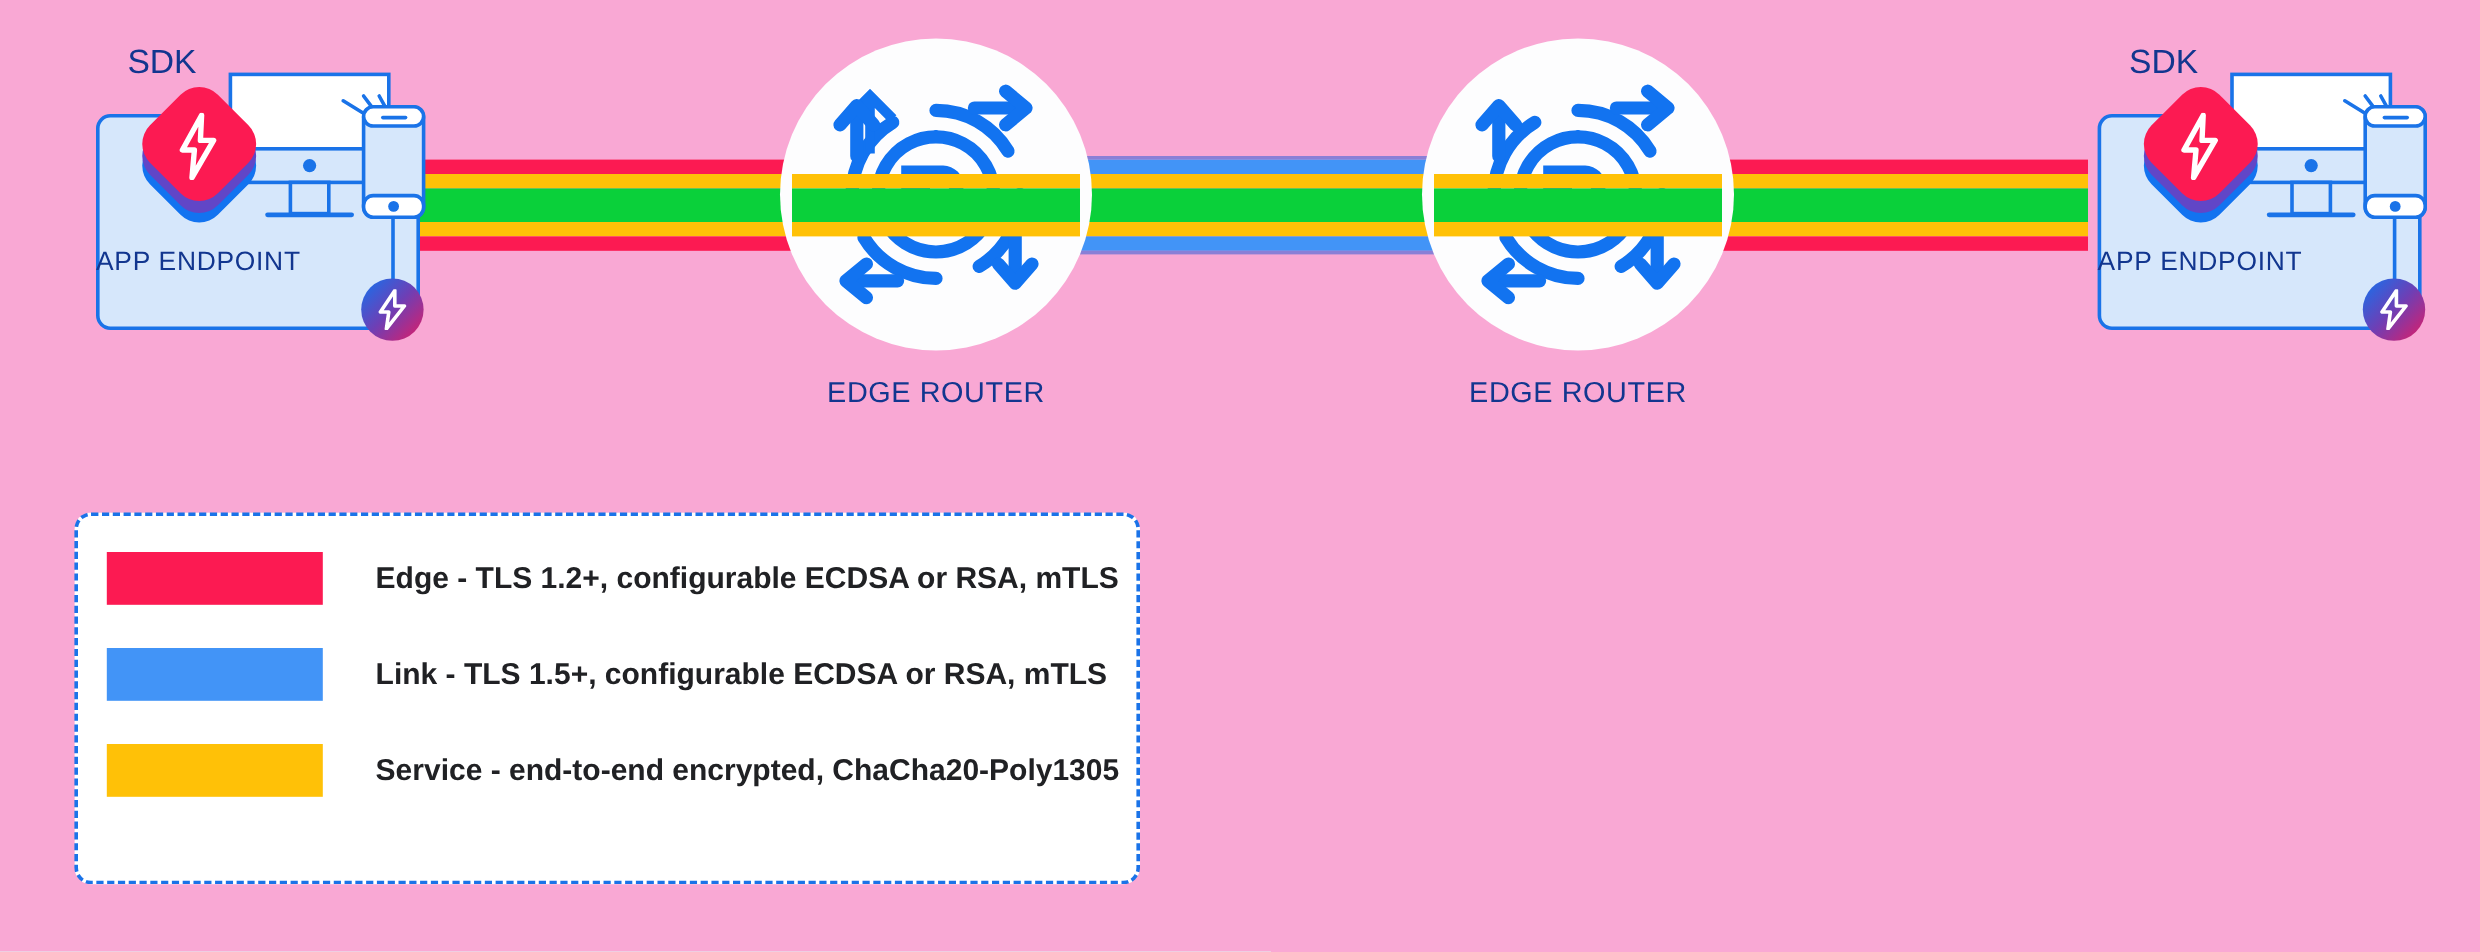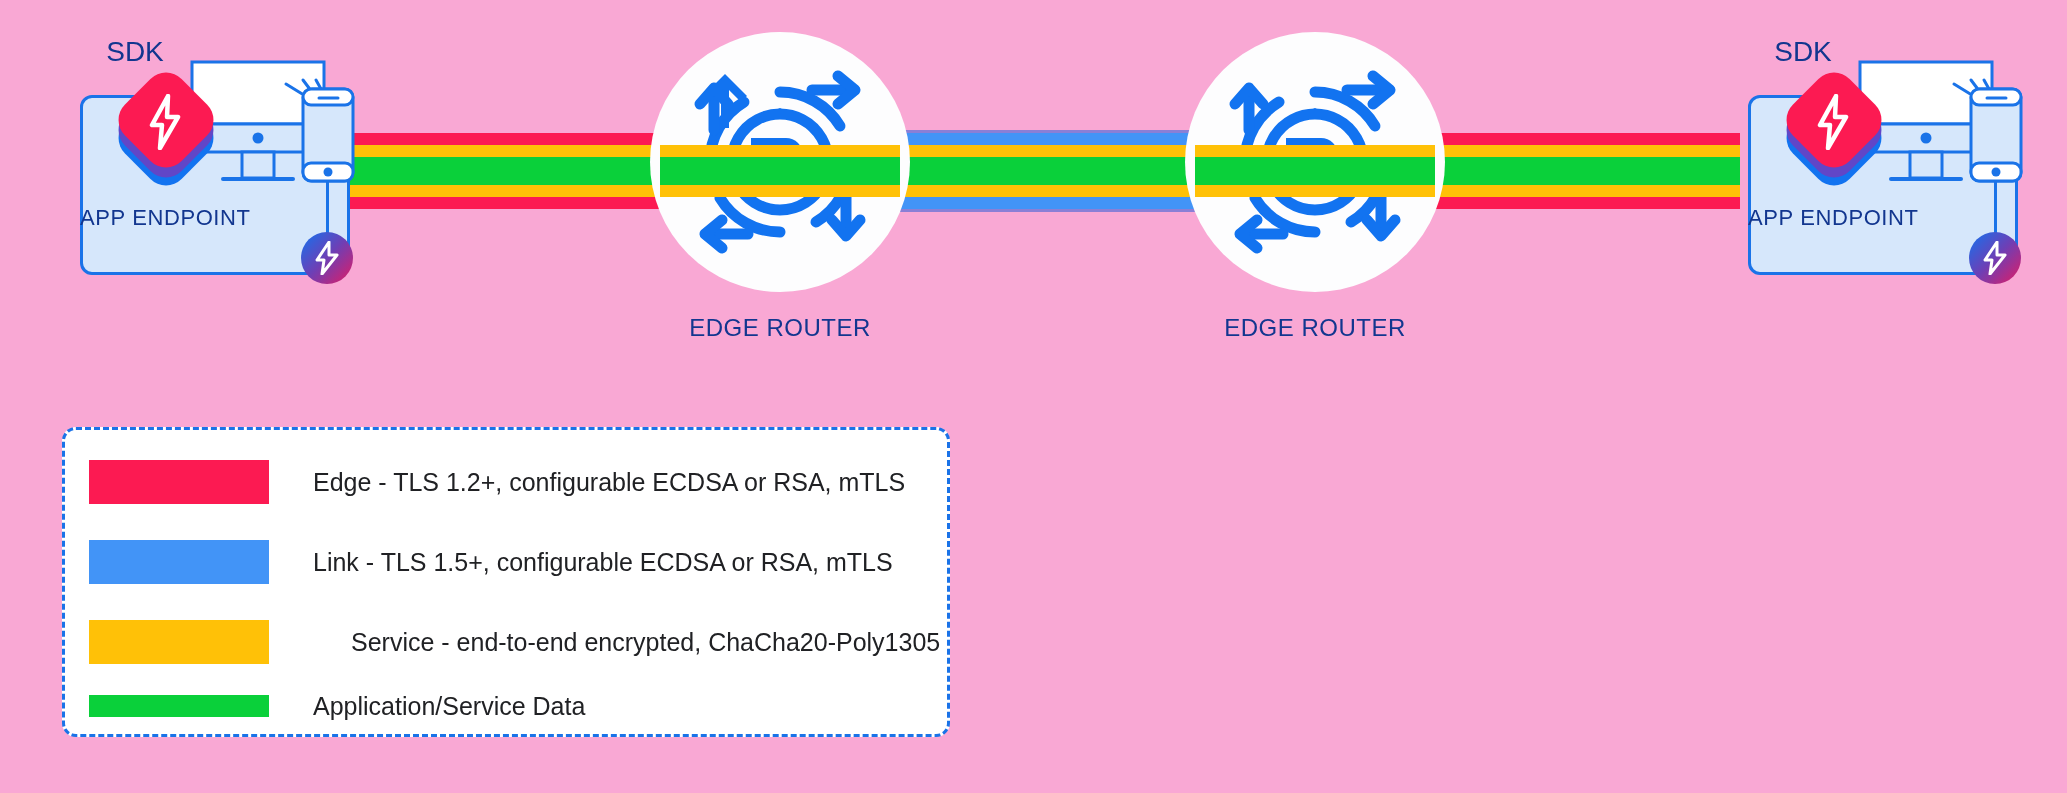--- a/index.html
+++ b/index.html
@@ -149,20 +149,21 @@
   .legend {
     position: absolute;
     left: 62px;
     top: 427px;
     width: 888px;
     height: 310px;
     background: #ffffff;
     border: 3px dashed #1a73e8;
     border-radius: 14px;
     box-sizing: border-box;
+    font-weight: bold;
   }
   .legend-row {
     position: absolute;
     left: 24px;
     width: 840px;
     height: 56px;
     display: flex;
     align-items: center;
   }
   .legend-swatch {
@@ -363,23 +364,19 @@
 
   <div class="legend">
     <div class="legend-row" style="top:24px;">
       <div class="legend-swatch" style="background:#fc1a52;"></div>
       <div class="legend-text">Edge - TLS 1.2+, configurable ECDSA or RSA, mTLS</div>
     </div>
     <div class="legend-row" style="top:104px;">
       <div class="legend-swatch" style="background:#4294f7;"></div>
       <div class="legend-text">Link - TLS 1.5+, configurable ECDSA or RSA, mTLS</div>
     </div>
-    <div class="legend-row" style="top:184px;gap:38px;">
+    <div class="legend-row" style="top:184px;">
       <div class="legend-swatch" style="background:#ffc107;"></div>
       <div class="legend-text">Service - end-to-end encrypted, ChaCha20-Poly1305</div>
     </div>
-    <div class="legend-row" style="top:248px;">
-      <div class="legend-swatch short" style="background:#0ad03a;"></div>
-      <div class="legend-text">Application/Service Data</div>
-    </div>
   </div>
 
 </div>
 
 </body></html>

